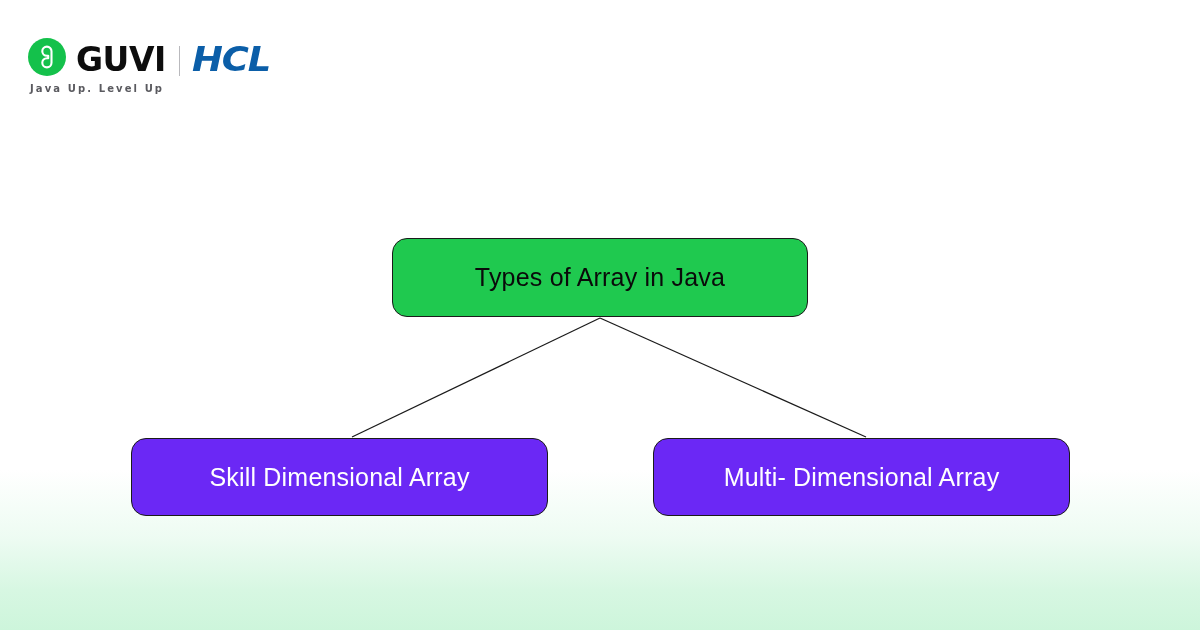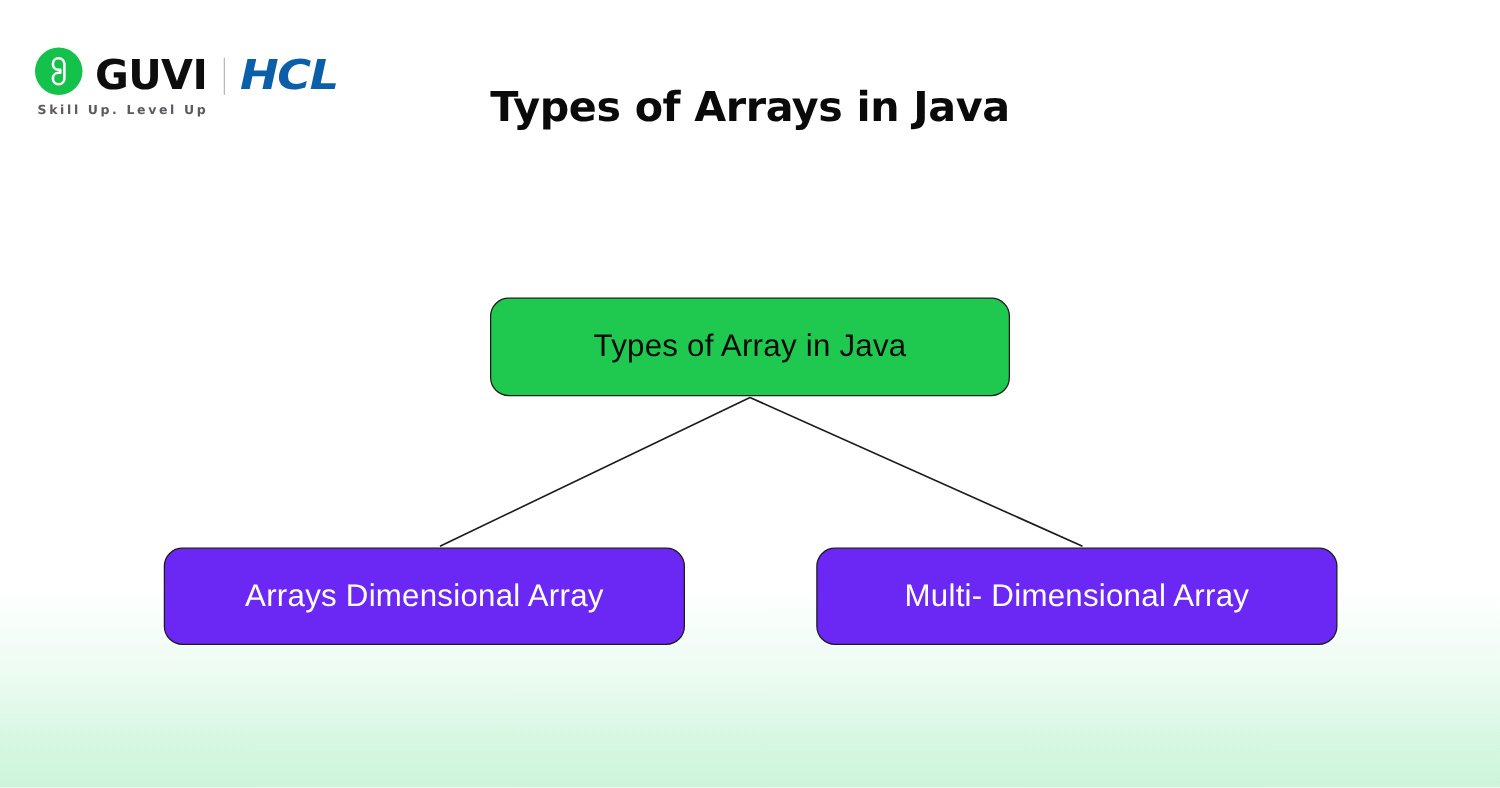--- a/index.html
+++ b/index.html
@@ -164,33 +164,32 @@
     <div class="brand-row">
       <span class="guvi-mark">
         <svg width="22" height="24" viewBox="0 0 22 24" aria-hidden="true">
           <path d="M15.5 6.2c0-2.7-2.0-4.6-4.6-4.6C8.3 1.6 6.3 3.6 6.3 6.2c0 2.6 2.0 4.6 4.6 4.6h1.3v2.4h-1.3c-2.6 0-4.6 2.0-4.6 4.6 0 2.6 2.0 4.6 4.6 4.6 2.6 0 4.6-2.0 4.6-4.6V6.2z" fill="none" stroke="#ffffff" stroke-width="2.1" stroke-linecap="round" stroke-linejoin="round"></path>
         </svg>
       </span>
       <span class="guvi-word">GUVI</span>
       <span class="brand-divider"></span>
       <span class="hcl-word">HCL</span>
     </div>
-    <div class="brand-tagline">Skill Up. Level Up</div>
+    <div class="brand-tagline">Java Up. Level Up</div>
   </div>
 
-  <div class="page-title">Types of Arrays in Java</div>
 
   <div class="diagram">
 
     <svg class="edges" viewBox="0 0 1200 630">
       <line x1="600" y1="274" x2="352" y2="393" stroke="#1b1b1b" stroke-width="1.3"></line>
       <line x1="600" y1="274" x2="866" y2="393" stroke="#1b1b1b" stroke-width="1.3"></line>
     </svg>
 
     <div class="node node-root">Types of Array in Java</div>
 
-    <div class="node node-leaf node-leaf-left">Arrays Dimensional Array</div>
+    <div class="node node-leaf node-leaf-left">Skill Dimensional Array</div>
 
     <div class="node node-leaf node-leaf-right">Multi- Dimensional Array</div>
 
   </div>
 
 </div>
 
 </body></html>

